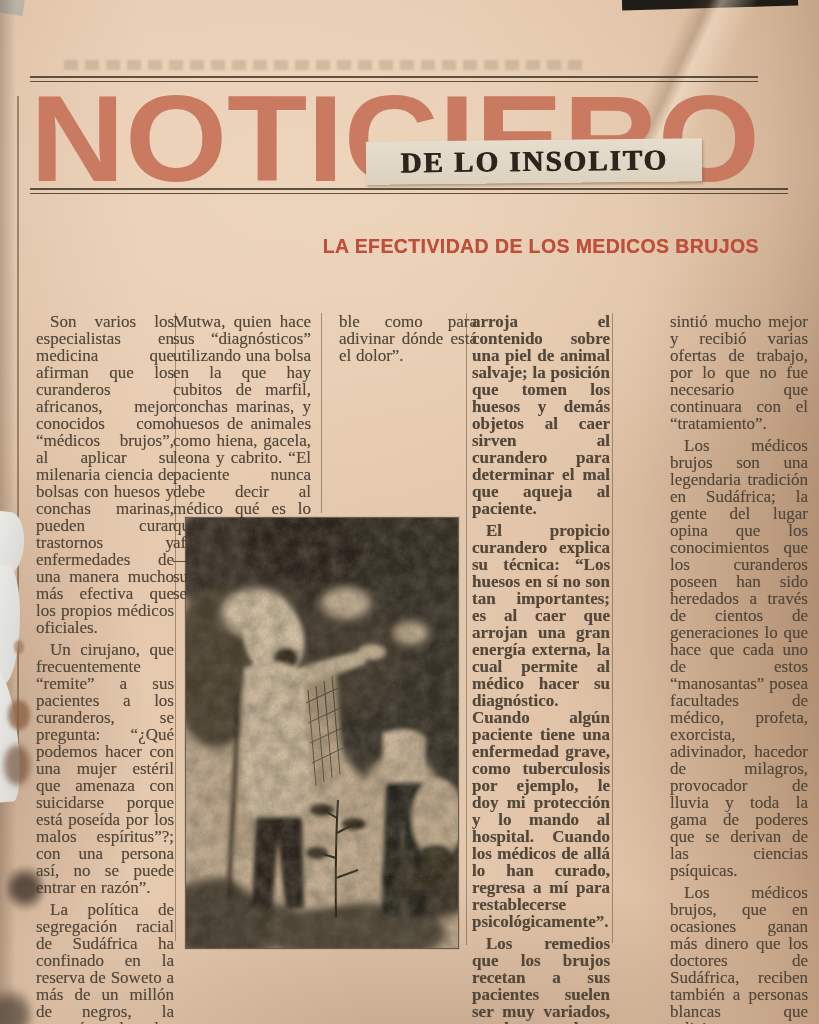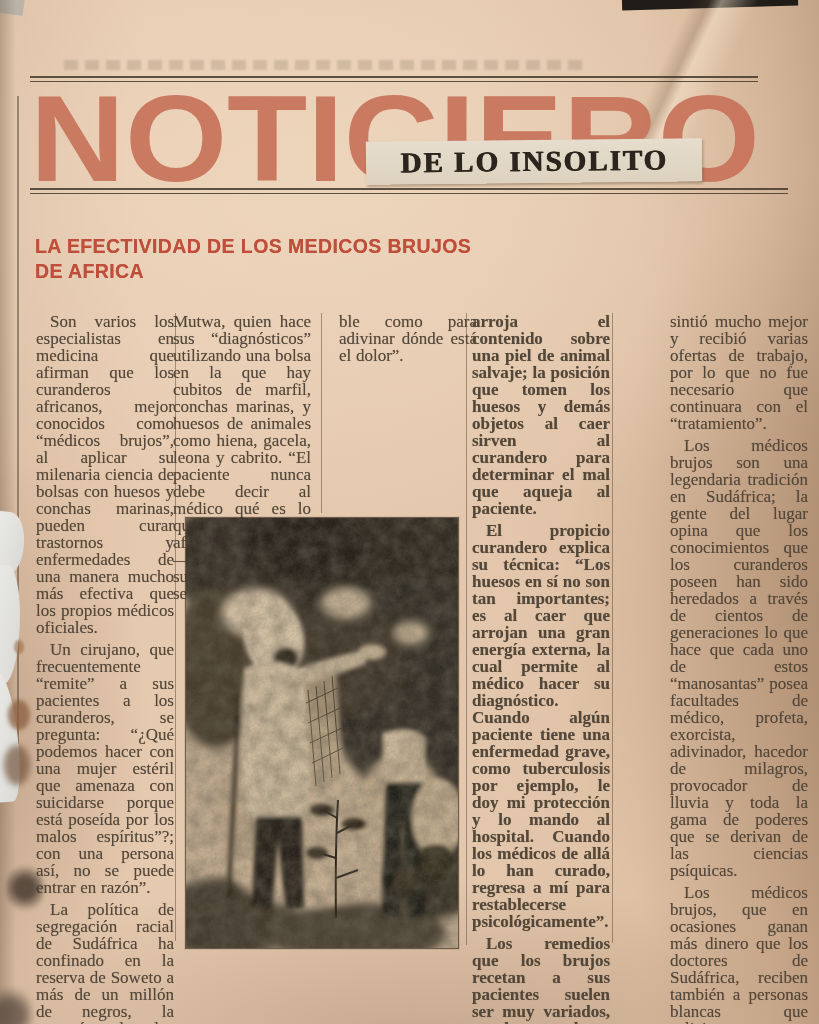--- a/index.html
+++ b/index.html
@@ -32,21 +32,21 @@
     position:absolute;left:366px;top:140px;width:336px;height:43px;
     background:linear-gradient(180deg,#e6ddcd,#ddd2bf);
     box-shadow:1px 2px 3px rgba(60,40,20,.35);
     transform:rotate(-.6deg);
     display:flex;align-items:center;justify-content:center;
     font-family:"Liberation Serif",serif;font-weight:bold;font-size:29px;
     letter-spacing:2px;color:#2c251e;white-space:nowrap;
     text-shadow:1px 0 0 #2c251e;
   }
   .headline{
-    position:absolute;left:35px;top:234px;width:724px;text-align:left;
+    position:absolute;left:35px;top:234px;width:724px;text-align:right;
     font-family:"Liberation Sans","DejaVu Sans",sans-serif;font-weight:bold;
     font-size:19.5px;line-height:25px;color:#bf4e3a;letter-spacing:.4px;
     text-shadow:0 0 .6px rgba(191,78,58,.8);
   }
   
   .col{
     position:absolute;top:313px;width:138px;
     font-size:17px;line-height:17px;color:#53473a;
     text-align:justify;hyphens:auto;-webkit-hyphens:auto;word-spacing:.4px;
     text-shadow:0 0 .7px rgba(83,71,58,.45);
@@ -99,21 +99,20 @@
   </div>
 
   <div class="insolito">
     <span>DE LO INSOLITO</span>
   </div>
 
   <div class="rule2 rule-bottom"></div>
 
   <div class="headline">
     <div>LA EFECTIVIDAD DE LOS MEDICOS BRUJOS</div>
-    <div>DE AFRICA</div>
   </div>
 
   <div class="vrule vr1"></div>
   <div class="vrule vr2"></div>
   <div class="vrule vr3"></div>
   <div class="vrule vr4"></div>
 
   <div class="col c1">
     <p>Son varios los especialistas en medicina que afirman que los curanderos africanos, mejor conocidos como “médicos brujos”, al aplicar su milenaria ciencia de bolsas con huesos y conchas marinas, pueden curar trastornos y enfermedades de una manera mucho más efectiva que los propios médicos oficiales.</p>
     <p>Un cirujano, que frecuentemente “remite” a sus pacientes a los curanderos, se pregunta: “¿Qué podemos hacer con una mujer estéril que amenaza con suicidarse porque está poseída por los malos espíritus”?; con una persona así, no se puede entrar en razón”.</p>

